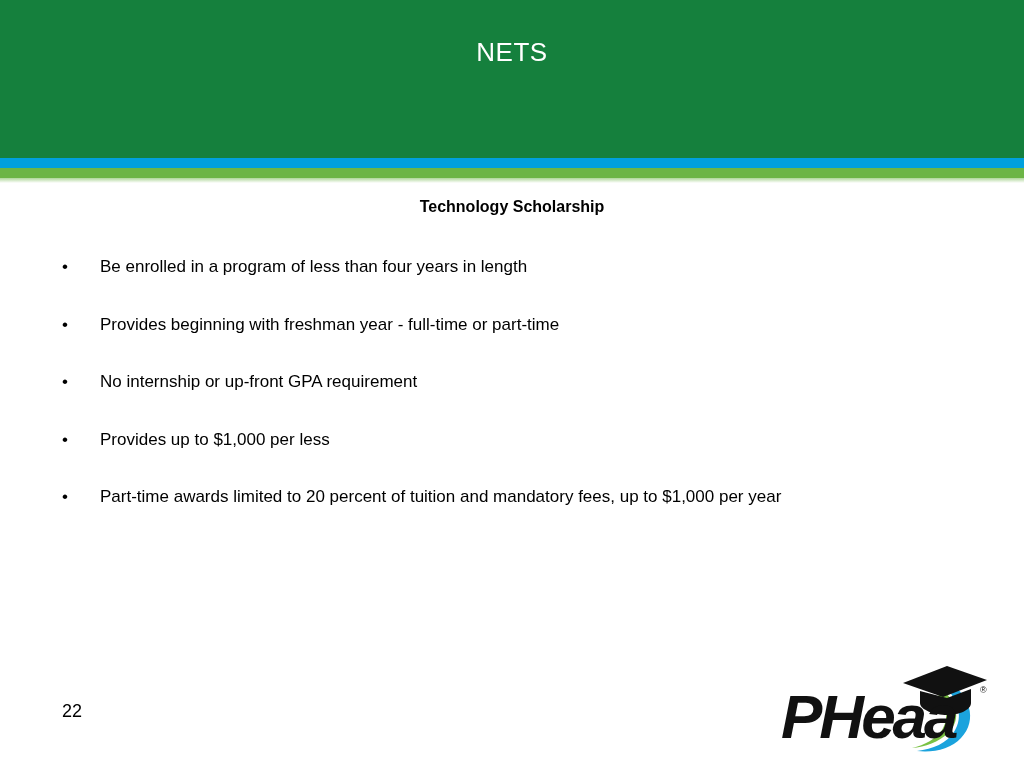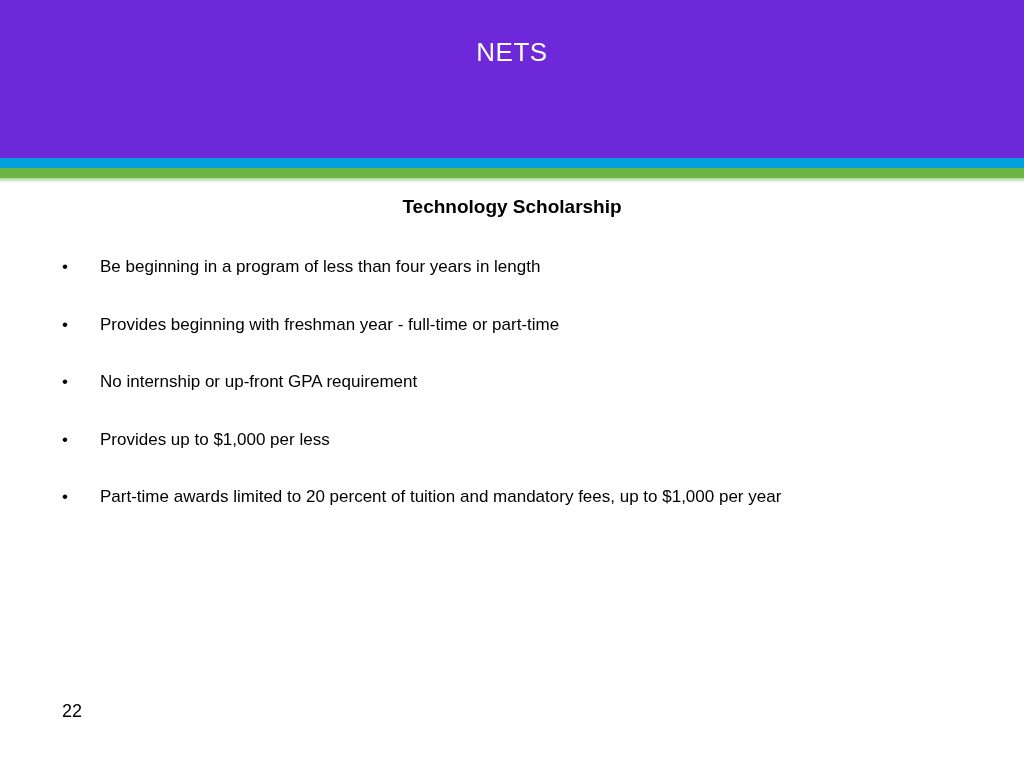--- a/index.html
+++ b/index.html
@@ -22,21 +22,21 @@
     height: 768px;
     background: #ffffff;
   }
 
   
   .header-band {
     position: absolute;
     left: 0; top: 0;
     width: 1024px;
     height: 158px;
-    background: #6d28d9;
+    background: #15803d;
   }
   .slide-title {
     position: absolute;
     left: 0;
     top: 36px;
     width: 1024px;
     text-align: center;
     color: #ffffff;
     font-family: "Liberation Sans", sans-serif;
     font-size: 26px;
@@ -69,21 +69,21 @@
   }
 
   
   .subtitle {
     position: absolute;
     left: 0;
     top: 195px;
     width: 1024px;
     text-align: center;
     font-family: "Liberation Sans", sans-serif;
-    font-size: 19px;
+    font-size: 16px;
     font-weight: bold;
     color: #000000;
     line-height: 24px;
   }
 
   .bullet-list {
     position: absolute;
     left: 56px;
     top: 256px;
     width: 920px;
@@ -146,21 +146,21 @@
   <div class="rule-blue"></div>
   <div class="rule-green"></div>
   <div class="rule-green-fade"></div>
 
   <div class="subtitle">Technology Scholarship</div>
 
   <div class="bullet-list">
 
     <div class="bullet-row">
       <span class="bullet-marker">•</span>
-      <span class="bullet-text">Be beginning in a program of less than four years in length</span>
+      <span class="bullet-text">Be enrolled in a program of less than four years in length</span>
     </div>
 
     <div class="bullet-row">
       <span class="bullet-marker">•</span>
       <span class="bullet-text">Provides beginning with freshman year - full-time or part-time</span>
     </div>
 
     <div class="bullet-row">
       <span class="bullet-marker">•</span>
       <span class="bullet-text">No internship or up-front GPA requirement</span>
@@ -173,14 +173,30 @@
 
     <div class="bullet-row">
       <span class="bullet-marker">•</span>
       <span class="bullet-text">Part-time awards limited to 20 percent of tuition and mandatory fees, up to $1,000 per year</span>
     </div>
 
   </div>
 
   <div class="page-number">22</div>
 
+  <div class="logo">
+    <svg width="225" height="95" viewBox="0 0 225 95" xmlns="http://www.w3.org/2000/svg">
+
+      <path d="M168 18 C196 34 203 60 186 78 C176 89 158 93 142 91 C158 89 172 83 179 72 C189 57 184 36 163 22 Z" fill="#1ba3dd"></path>
+      <path d="M163 26 C183 41 187 60 173 73 C164 82 150 87 137 88 C150 85 161 79 167 70 C175 57 172 41 157 29 Z" fill="#7ac143"></path>
+
+      <g>
+        <path d="M128 23 L172 6 L212 20 L168 37 Z" fill="#111111"></path>
+        <path d="M145 31 L145 43 C145 50 160 55 172 55 C184 55 196 50 196 43 L196 29 L172 38 Z" fill="#111111"></path>
+      </g>
+
+      <text x="6" y="78" font-family="'Liberation Sans', sans-serif" font-size="62" font-weight="bold" font-style="italic" fill="#111111" letter-spacing="-3">PHeaa</text>
+
+      <text x="205" y="33" font-family="'Liberation Sans', sans-serif" font-size="9" fill="#111111">®</text>
+    </svg>
+  </div>
 
 </div>
 
 </body></html>

